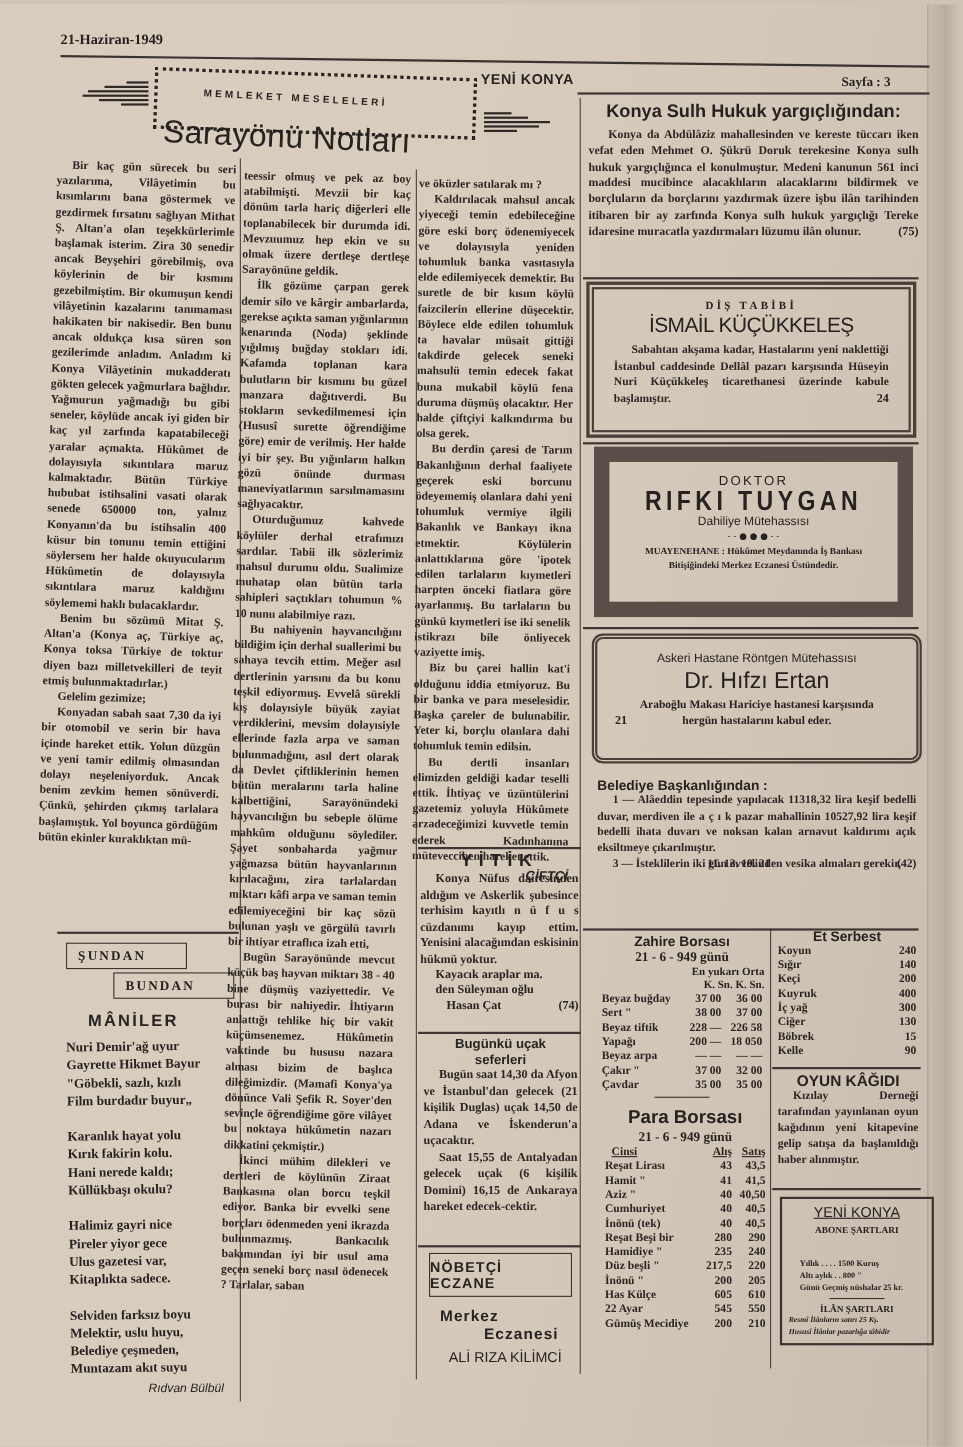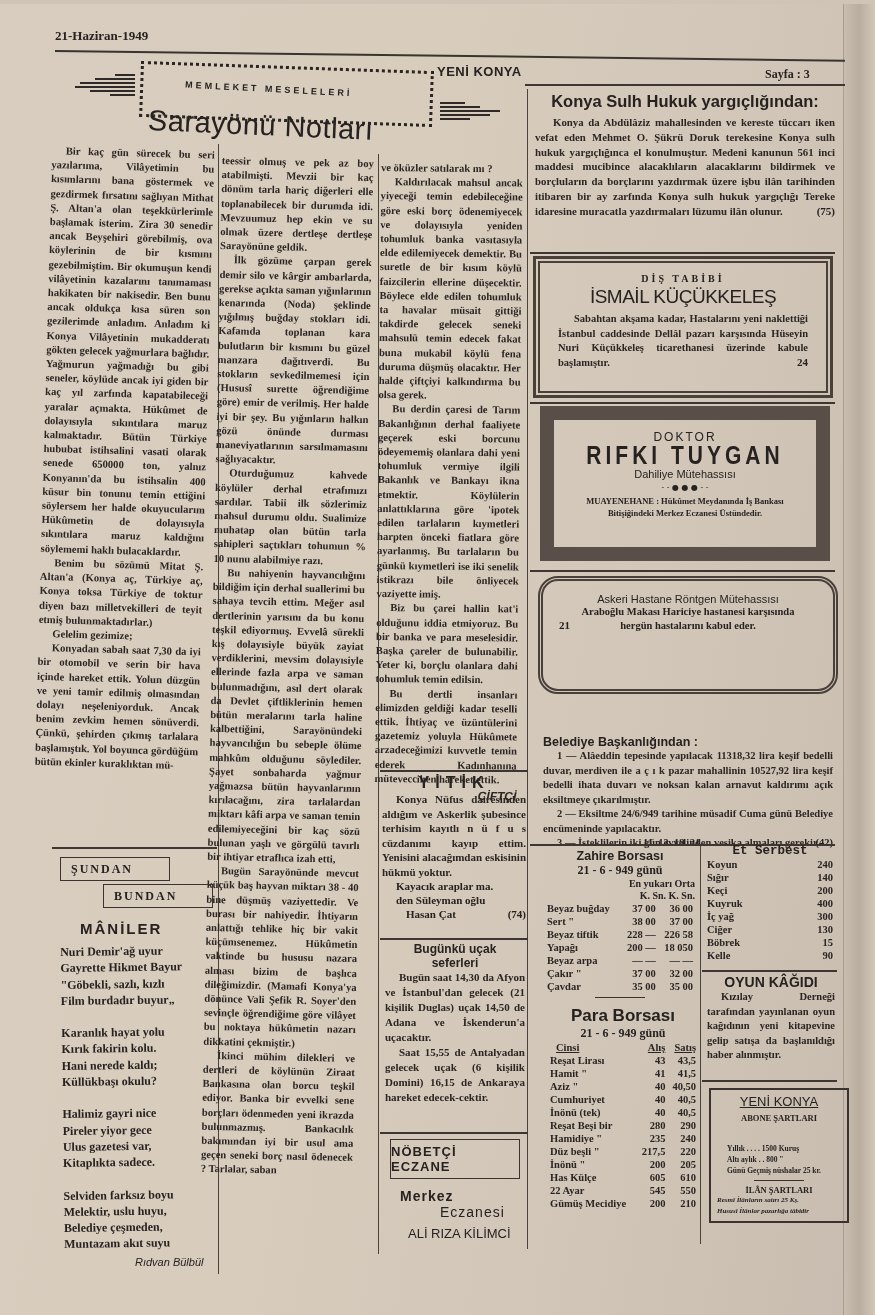--- a/index.html
+++ b/index.html
@@ -183,21 +183,21 @@
     </div>
     <div class="textcol" style="font-size:11px; line-height:15px;">
       <p>Bugün saat 14,30 da Afyon ve İstanbul'dan gelecek (21 kişilik Duglas) uçak 14,50 de Adana ve İskenderun'a uçacaktır.</p>
       <p>Saat 15,55 de Antalyadan gelecek uçak (6 kişilik Domini) 16,15 de Ankaraya hareket edecek-cektir.</p>
     </div>
   </div>
 
   <div class="abs rule-h" style="left:380px; top:1128px; width:148px;"></div>
   <div class="abs box" style="left:390px; top:1135px; width:130px; height:40px; display:flex; align-items:center; justify-content:center; font-family:'Liberation Sans',sans-serif; font-weight:bold; font-size:13px; letter-spacing:1px;">NÖBETÇİ ECZANE</div>
   <div class="abs" style="left:400px; top:1184px; font-family:'Liberation Sans',sans-serif; font-weight:bold; font-size:14px; letter-spacing:1px;">Merkez</div>
-  <div class="abs" style="left:440px; top:1200px; font-family:'Liberation Sans',sans-serif; font-weight:normal; font-size:14px; letter-spacing:1px;">Eczanesi</div>
+  <div class="abs" style="left:440px; top:1200px; font-family:'Liberation Sans',sans-serif; font-weight:bold; font-size:14px; letter-spacing:1px;">Eczanesi</div>
   <div class="abs" style="left:408px; top:1222px; font-family:'Liberation Sans',sans-serif; font-size:13px;">ALİ RIZA KİLİMCİ</div>
 
   <div class="abs" style="left:535px; top:88px; width:300px;">
     <div style="font-family:'Liberation Sans',sans-serif; font-weight:bold; font-size:16.5px; text-align:center;">Konya Sulh Hukuk yargıçlığından:</div>
     <div class="textcol" style="font-size:10.8px; line-height:14.8px; text-indent:18px; margin-top:4px;">Konya da Abdülâziz mahallesinden ve kereste tüccarı iken vefat eden Mehmet O. Şükrü Doruk terekesine Konya sulh hukuk yargıçlığınca el konulmuştur. Medeni kanunun 561 inci maddesi mucibince alacaklıların alacaklarını bildirmek ve borçluların da borçlarını yazdırmak üzere işbu ilân tarihinden itibaren bir ay zarfında Konya sulh hukuk yargıçlığı Tereke idaresine muracatla yazdırmaları lüzumu ilân olunur.</div>
     <div class="serif bold" style="text-align:right; font-size:11px; margin-top:-14px;">(75)</div>
   </div>
 
   <div class="abs rule-h" style="left:530px; top:248px; width:305px;"></div>
   <div class="abs ornate" style="left:533px; top:252px; width:300px; height:142px; padding:10px 18px;">
@@ -210,31 +210,31 @@
   <div class="abs rule-h" style="left:530px; top:398px; width:305px;"></div>
   <div class="abs" style="left:540px; top:402px; width:290px; height:155px; border:14px solid #5a4f48; background-image:none; padding:10px 12px;">
     <div class="center" style="font-family:'Liberation Sans',sans-serif; font-size:12px; letter-spacing:2px;">DOKTOR</div>
     <div class="center" style="font-family:'Liberation Sans',sans-serif; font-weight:bold; font-size:21px; letter-spacing:4px; transform:scaleY(1.2);">RIFKI TUYGAN</div>
     <div class="center" style="font-family:'Liberation Sans',sans-serif; font-size:11px;">Dahiliye Mütehassısı</div>
     <div class="center" style="font-size:8px; margin:3px 0;">- - ● ● ● - -</div>
     <div class="serif bold" style="font-size:8.5px; line-height:12px; text-align:center;">MUAYENEHANE : Hükûmet Meydanında İş Bankası Bitişiğindeki Merkez Eczanesi Üstündedir.</div>
   </div>
 
   <div class="abs rule-h" style="left:530px; top:566px; width:305px;"></div>
-  <div class="abs" style="left:538px; top:572px; width:300px; height:118px; border:5px double #4a403a; border-radius:20px; padding:12px 16px;">
+  <div class="abs" style="left:538px; top:572px; width:300px; height:118px; border:5px double #4a403a; border-radius:10px; padding:12px 16px;">
     <div class="center" style="font-family:'Liberation Sans',sans-serif; font-size:11px;">Askeri Hastane Röntgen Mütehassısı</div>
+    <div class="center" style="font-family:'Liberation Sans',sans-serif; font-size:21px; margin:2px 0 4px;">Dr. Hıfzı Ertan</div>
     <div class="serif bold center" style="font-size:10.5px; line-height:14px; padding:0 10px;">Araboğlu Makası Hariciye hastanesi karşısında hergün hastalarını kabul eder.</div>
     <div class="serif bold" style="text-align:left; font-size:11px; margin-top:-14px;">21</div>
   </div>
 
   <div class="abs" style="left:543px; top:703px; width:290px;">
-    <div style="font-family:'Liberation Sans',sans-serif; font-weight:bold; font-size:12.5px;margin-top:28px;">Belediye Başkanlığından :</div>
+    <div style="font-family:'Liberation Sans',sans-serif; font-weight:bold; font-size:12.5px;">Belediye Başkanlığından :</div>
     <div class="textcol" style="font-size:10.5px; line-height:14.5px;">
       <p>1 — Alâeddin tepesinde yapılacak 11318,32 lira keşif bedelli duvar, merdiven ile a ç ı k pazar mahallinin 10527,92 lira keşif bedelli ihata duvarı ve noksan kalan arnavut kaldırımı açık eksiltmeye çıkarılmıştır.</p>
-      <p>2 — Eksiltme 24/6/949 tarihine müsadif Cuma günü Belediye encümeninde yapılacaktır.</p>
       <p>3 — İsteklilerin iki gün evvelinden vesika almaları gerekir.</p>
     </div>
     <div class="serif bold" style="display:flex; justify-content:space-between; font-size:10.5px; padding-left:100px; margin-top:-14px;">
       <span>11. 13. 19. 21</span>
       <span>(42)</span>
     </div>
   </div>
 
   <div class="abs rule-h" style="left:530px; top:840px; width:305px;"></div>
   <div class="abs" style="left:545px; top:845px; width:150px;">
@@ -352,21 +352,21 @@
       <tr>
             <td>Gümüş Mecidiye</td>
             <td class="num">200</td>
             <td class="num">210</td>
           </tr>
     </tbody>
       </table>
   </div>
 
   <div class="abs" style="left:705px; top:840px; width:130px;">
-    <div class="center" style="font-family:Liberation Mono, monospace; font-weight:bold; font-size:12.5px;">Et Serbest</div>
+    <div class="center" style="font-family:Liberation Sans, sans-serif; font-weight:bold; font-size:12.5px;">Et Serbest</div>
     <table class="prices" style="width:130px;">
       <tbody>
           <tr>
             <td>Koyun</td>
             <td class="num">240</td>
           </tr>
       <tr>
             <td>Sığır</td>
             <td class="num">140</td>
           </tr>

